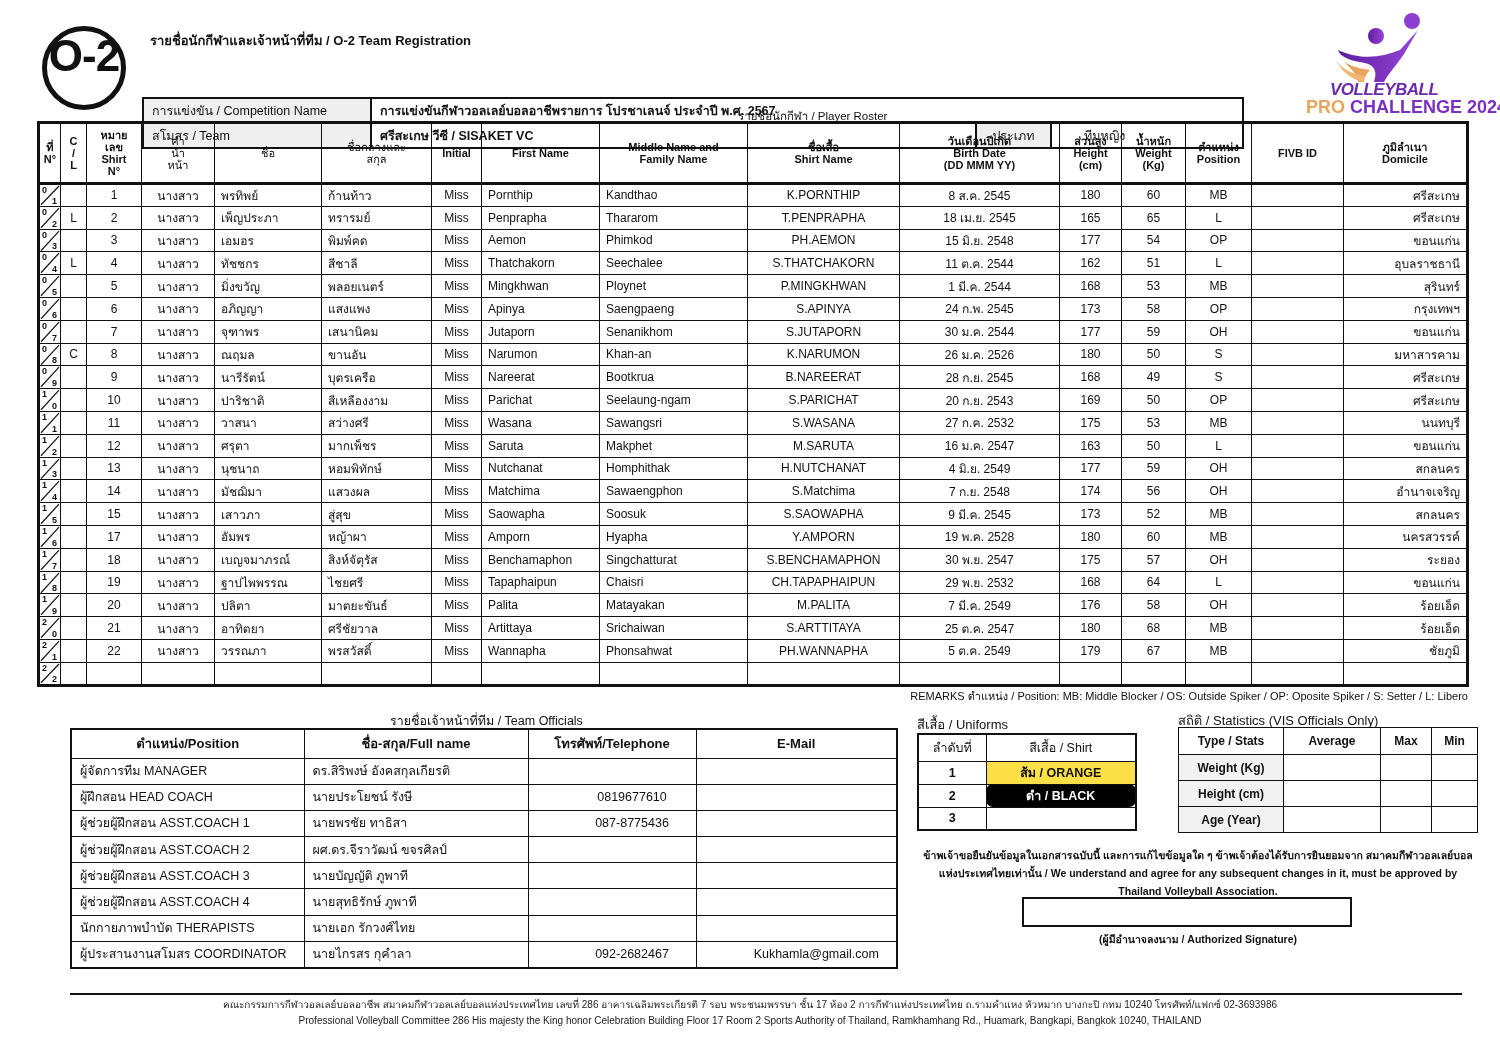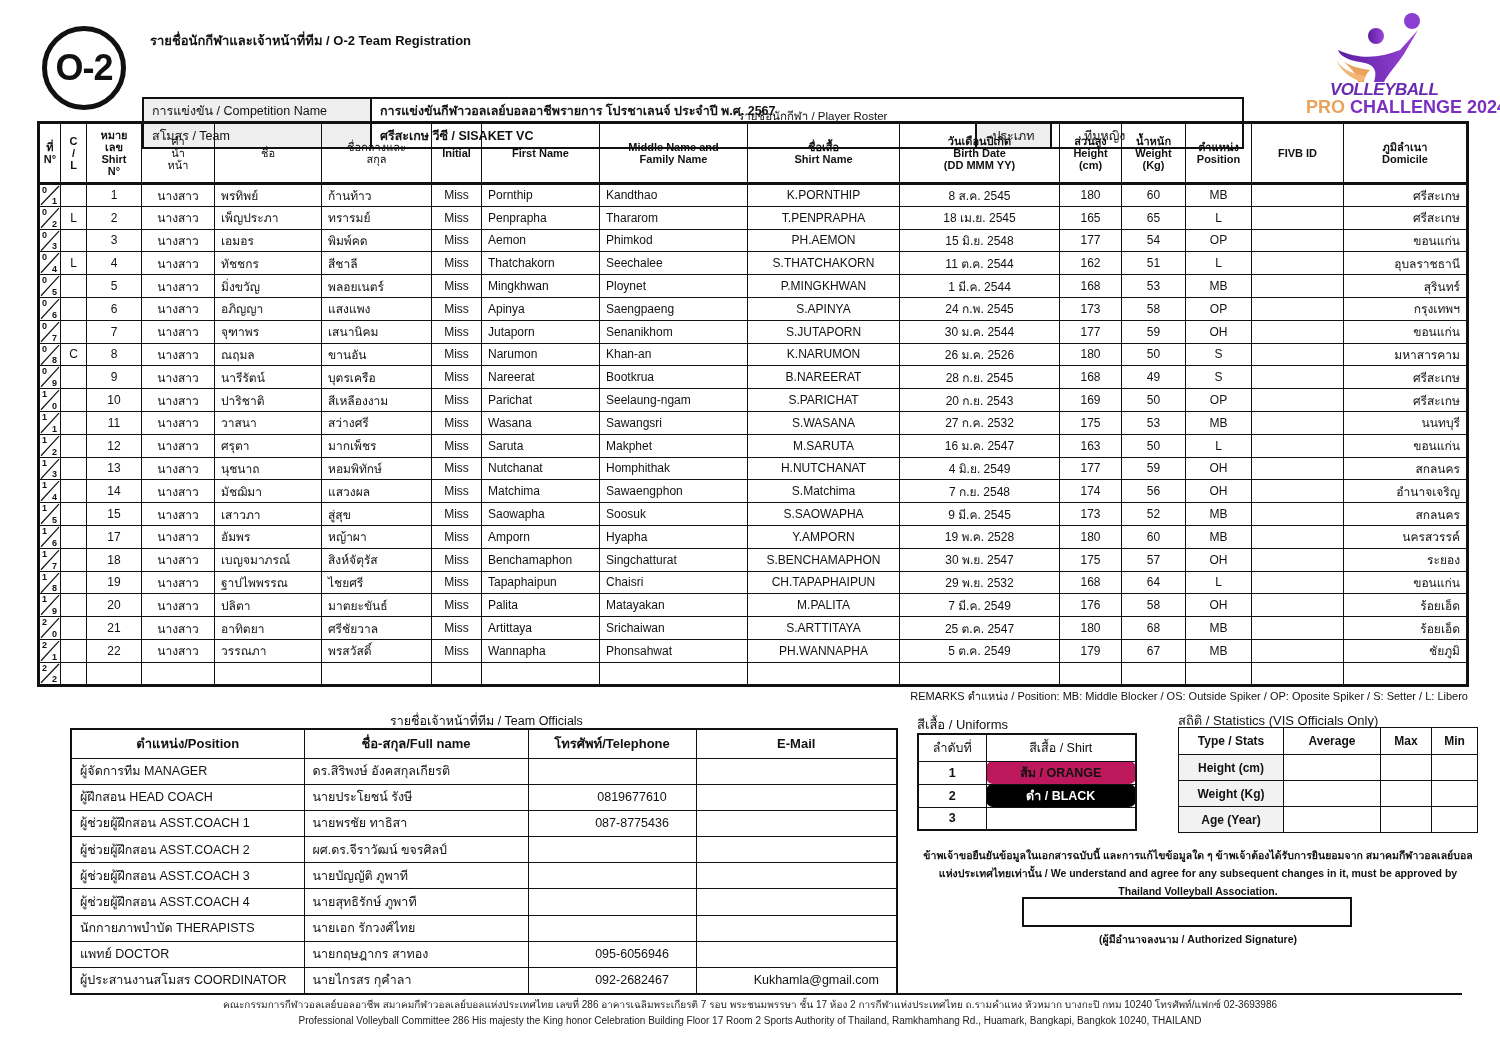--- a/index.html
+++ b/index.html
@@ -1,19 +1,19 @@
 <!DOCTYPE html>
 <html><head>
 <meta charset="utf-8">
 <style>
   * { box-sizing: border-box; }
   html, body { margin: 0; padding: 0; background: #fff; }
   body { width: 1500px; height: 1061px; position: relative; font-family: "Liberation Sans", "DejaVu Sans", sans-serif; color: #111; overflow: hidden; }
 
-  .o2-badge { position: absolute; left: 42px; top: 26px; width: 84px; height: 84px; border: 5px solid #111; border-radius: 50%; display: flex; align-items: center; justify-content: center; font-weight: bold; font-size: 36px; letter-spacing: -1px; }
+  .o2-badge { position: absolute; left: 42px; top: 26px; width: 84px; height: 84px; border: 5px solid #111; border-radius: 50%; display: flex; justify-content: center; font-weight: bold; font-size: 44px; letter-spacing: -1px; }
 
   .form-title { position: absolute; left: 150px; top: 30px; font-size: 13px; font-weight: bold; }
 
   .info-table { position: absolute; left: 142px; top: 51px; width: 1102px; border-collapse: collapse; font-size: 12.5px; margin-top: 46px; }
   .info-table td { border: 2px solid #111; height: 25px; padding: 0 8px; }
   .info-table .lbl { background: #efefef; width: 228px; }
   .info-table .val { font-weight: bold; border-radius: 7px; }
   .info-table .lbl2 { background: #efefef; width: 75px; text-align: center; }
   .info-table .val2 { width: 192px; padding-left: 32px; }
 
@@ -752,46 +752,40 @@
         <td class="c"></td>
         <td class="c"></td>
       </tr>
       <tr>
         <td>นักกายภาพบำบัด THERAPISTS</td>
         <td>นายเอก รักวงศ์ไทย</td>
         <td class="c"></td>
         <td class="c"></td>
       </tr>
       <tr>
-        <td>แพทย์ DOCTOR</td>
-        <td>นายกฤษฎากร สาทอง</td>
-        <td class="c">095-6056946</td>
-        <td class="c"></td>
-      </tr>
-      <tr>
         <td>ผู้ประสานงานสโมสร COORDINATOR</td>
         <td>นายไกรสร กุคำลา</td>
         <td class="c">092-2682467</td>
         <td class="c">Kukhamla@gmail.com</td>
       </tr>
     </tbody>
 </table>
 
 <div class="uniform-caption">สีเสื้อ / Uniforms</div>
 <table class="uniforms">
   <thead>
     <tr>
       <th>ลำดับที่</th>
       <th>สีเสื้อ / Shirt</th>
     </tr>
   </thead>
   <tbody id="uniforms-body">
       <tr>
         <td class="num">1</td>
-        <td style="background: #be185d; color: rgb(17, 17, 17); border-radius: 7px;">ส้ม / ORANGE</td>
+        <td style="background: #fde047; color: rgb(17, 17, 17);">ส้ม / ORANGE</td>
       </tr>
       <tr>
         <td class="num">2</td>
         <td style="background: rgb(0, 0, 0); color: rgb(255, 255, 255); border-radius: 7px;">ดำ / BLACK</td>
       </tr>
       <tr>
         <td class="num">3</td>
         <td style="background: rgb(255, 255, 255); color: rgb(17, 17, 17);"></td>
       </tr>
     </tbody>
@@ -802,27 +796,27 @@
   <thead>
     <tr>
       <th>Type / Stats</th>
       <th>Average</th>
       <th>Max</th>
       <th>Min</th>
     </tr>
   </thead>
   <tbody id="stats-body">
       <tr>
+        <td class="lbl">Weight (Kg)</td>
+        <td></td>
+        <td></td>
+        <td></td>
+      </tr>
+      <tr>
         <td class="lbl">Height (cm)</td>
-        <td></td>
-        <td></td>
-        <td></td>
-      </tr>
-      <tr>
-        <td class="lbl">Weight (Kg)</td>
         <td></td>
         <td></td>
         <td></td>
       </tr>
       <tr>
         <td class="lbl">Age (Year)</td>
         <td></td>
         <td></td>
         <td></td>
       </tr>

